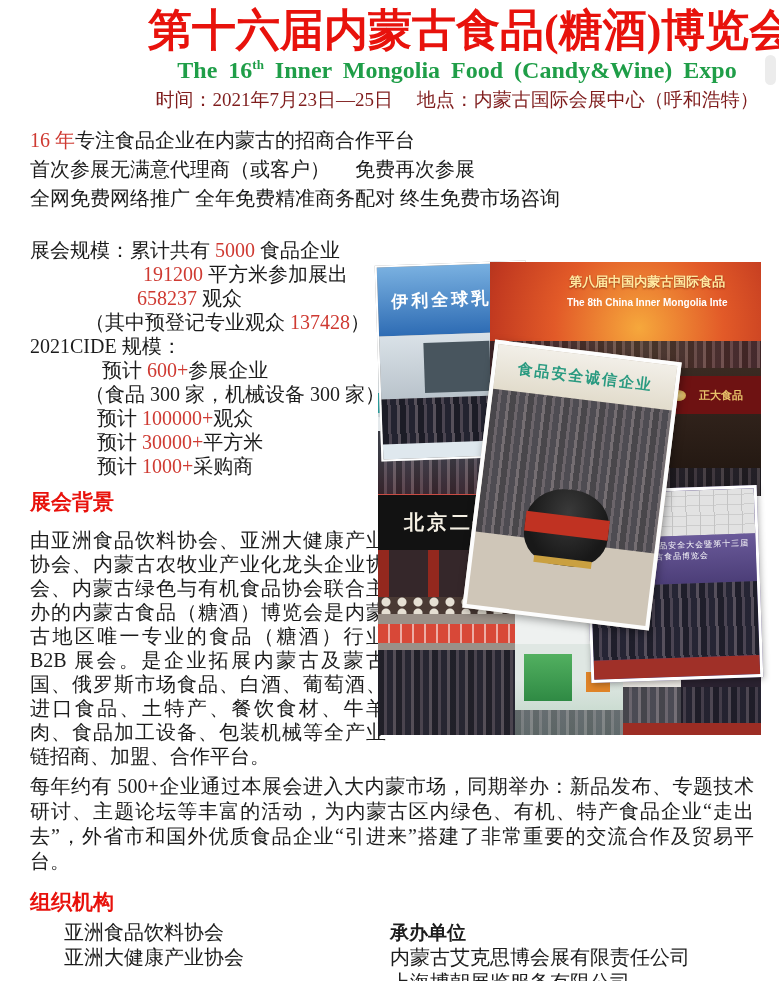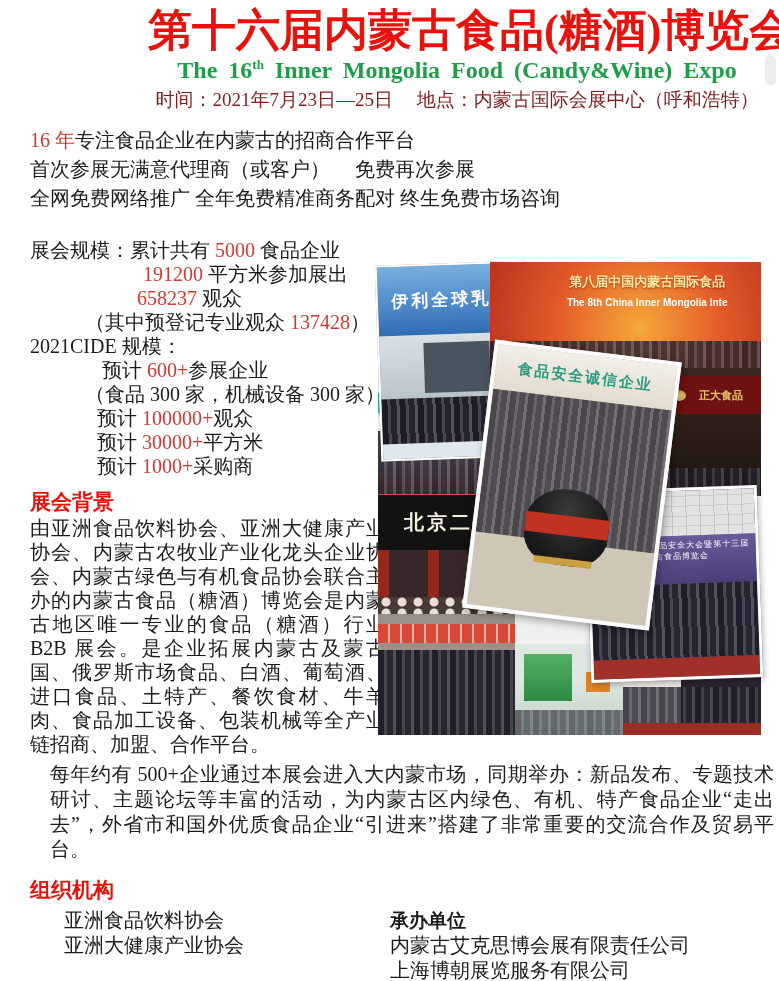--- a/index.html
+++ b/index.html
@@ -46,23 +46,23 @@
   .body-col { margin-left:30px; }
   .intro { margin-top:16px; font-size:20px; line-height:29px; }
   .accent { color:#cf3a32; }
   .scale { margin-top:25px; font-size:20px; line-height:24px; white-space:nowrap; }
   .in1{ padding-left:113px; } .in2{ padding-left:107px; } .in3{ padding-left:55px; }
   .in4{ padding-left:72px; } .in5{ padding-left:67px; }
   .sec-heading {
     margin-top:12px; font-family:"Liberation Sans","DejaVu Sans",sans-serif;
     font-size:21px; font-weight:bold; color:#e8120c; line-height:24px;
   }
-  .bg-col { width:356px; font-size:20px; line-height:24px; text-align:justify; margin-top:2px; }
+  .bg-col { width:356px; font-size:20px; line-height:24px; text-align:justify; margin-top:14px; }
   .bg-col .first-indent { text-indent:2.2em; }
-  .bg-full { width:724px; font-size:20px; line-height:25px; margin-top:6px; text-align:justify;margin-left:20px; }
+  .bg-full { width:724px; font-size:20px; line-height:25px; margin-top:6px; text-align:justify; }
   .org-heading { margin-top:16px; }
   .org-cols { display:flex; margin-left:34px; margin-top:6px; font-size:20px; line-height:25px; }
   .org-col-host { width:326px; }
   .org-title { font-family:"Liberation Sans","DejaVu Sans",sans-serif; font-weight:bold; font-size:19px; }
 
   
   .collage { position:absolute; left:378px; top:262px; width:383px; height:473px; }
   .ph { position:absolute; overflow:hidden; background:#999; }
   .crowd {
     position:absolute; left:0; right:0;

